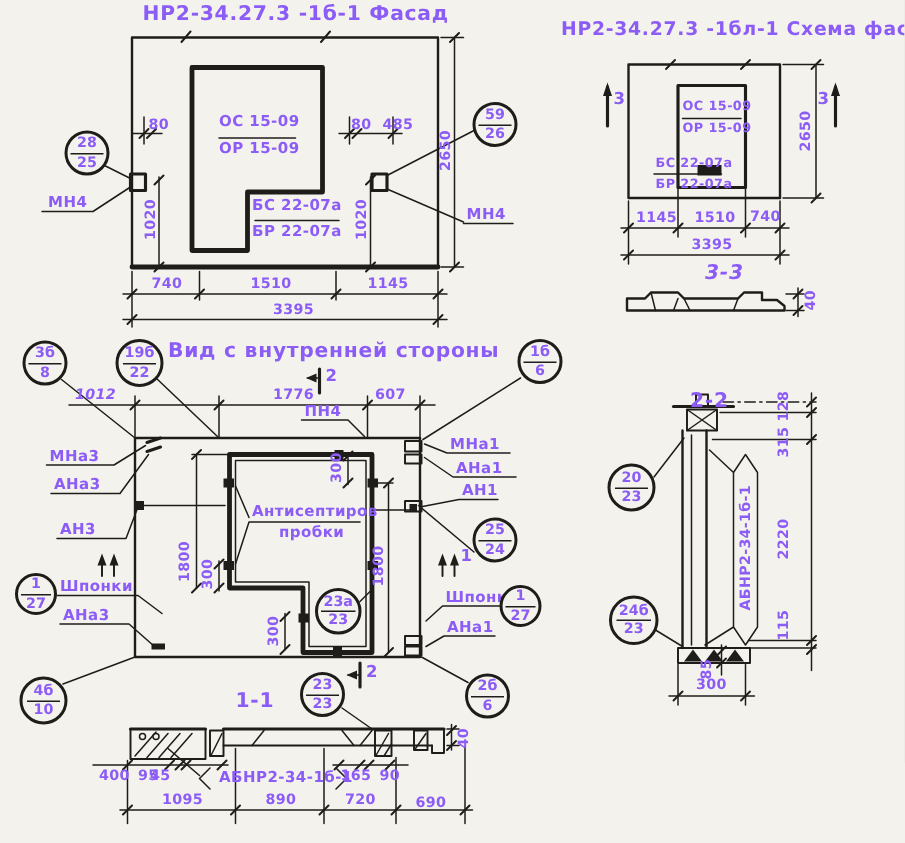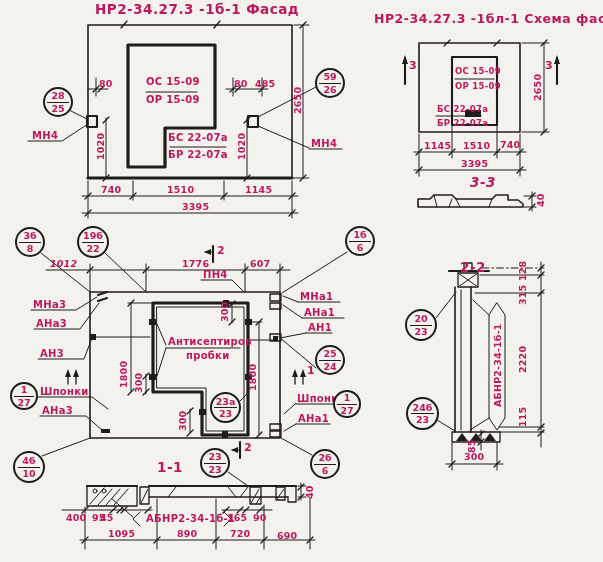--- a/index.html
+++ b/index.html
@@ -1,17 +1,17 @@
 <!DOCTYPE html>
 <html><head>
 <meta charset="utf-8">
 <style>
   html,body{margin:0;padding:0;background:#e9e7e2;}
   #canvas{position:relative;width:603px;height:562px;background:#f4f2ed;overflow:hidden;
-          font-family:"DejaVu Sans", sans-serif;color:#be185d;}
+          font-family:"DejaVu Sans", sans-serif;color:#8b5cf6;}
   #lines{position:absolute;left:0;top:0;}
   svg *{stroke:#1f1d1a;fill:none;stroke-linecap:round;stroke-linejoin:round;}
   svg .blk{fill:#1f1d1a;stroke:none;}
   svg .w1{stroke-width:1;} svg .w13{stroke-width:1.3;} svg .w16{stroke-width:1.6;}
   svg .w2{stroke-width:2.1;} svg .w3{stroke-width:3.2;}
   .lb,.d,.tt{position:absolute;font-weight:bold;white-space:nowrap;line-height:1;}
   .tt{font-size:13.5px;letter-spacing:.5px;}
   .lb{font-size:10px;letter-spacing:.3px;}
   .d{font-size:9.5px;letter-spacing:.2px;}
   .sm{font-size:8.5px;}
@@ -226,20 +226,21 @@
 <span class="mk" style="left:409px;top:60px;">3</span>
 <span class="mk" style="left:545px;top:60px;">3</span>
 <span class="d" style="left:424px;top:141px;">1145</span>
 <span class="d" style="left:463px;top:141px;">1510</span>
 <span class="d" style="left:500px;top:140px;">740</span>
 <span class="d" style="left:461px;top:159px;">3395</span>
 <span class="d rot" style="left:533px;top:101px;">2650</span>
 <span class="tt" style="left:470px;top:176px;font-style:italic;">3-3</span>
 <span class="d rot" style="left:536px;top:207px;">40</span>
 
+<span class="tt" style="left:112px;top:228px;">Вид с внутренней стороны</span>
 <span class="d" style="left:50px;top:259px;font-style:italic;">1012</span>
 <span class="d" style="left:182px;top:259px;">1776</span>
 <span class="d" style="left:250px;top:259px;">607</span>
 <span class="lb" style="left:203px;top:270px;">ПН4</span>
 <span class="mk" style="left:217px;top:245px;">2</span>
 <span class="mk" style="left:244px;top:442px;">2</span>
 <span class="mk" style="left:307px;top:365px;">1</span>
 <span class="lb" style="left:33px;top:300px;">МНа3</span>
 <span class="lb" style="left:36px;top:319px;">АНа3</span>
 <span class="lb" style="left:40px;top:349px;">АН3</span>

